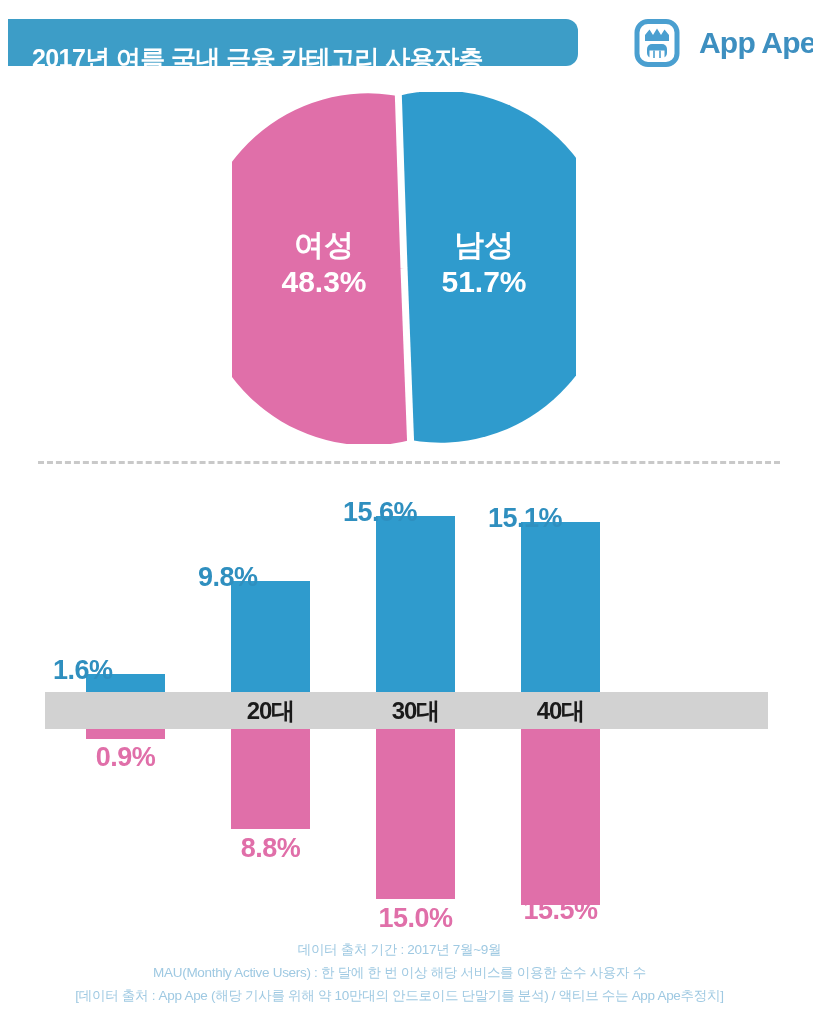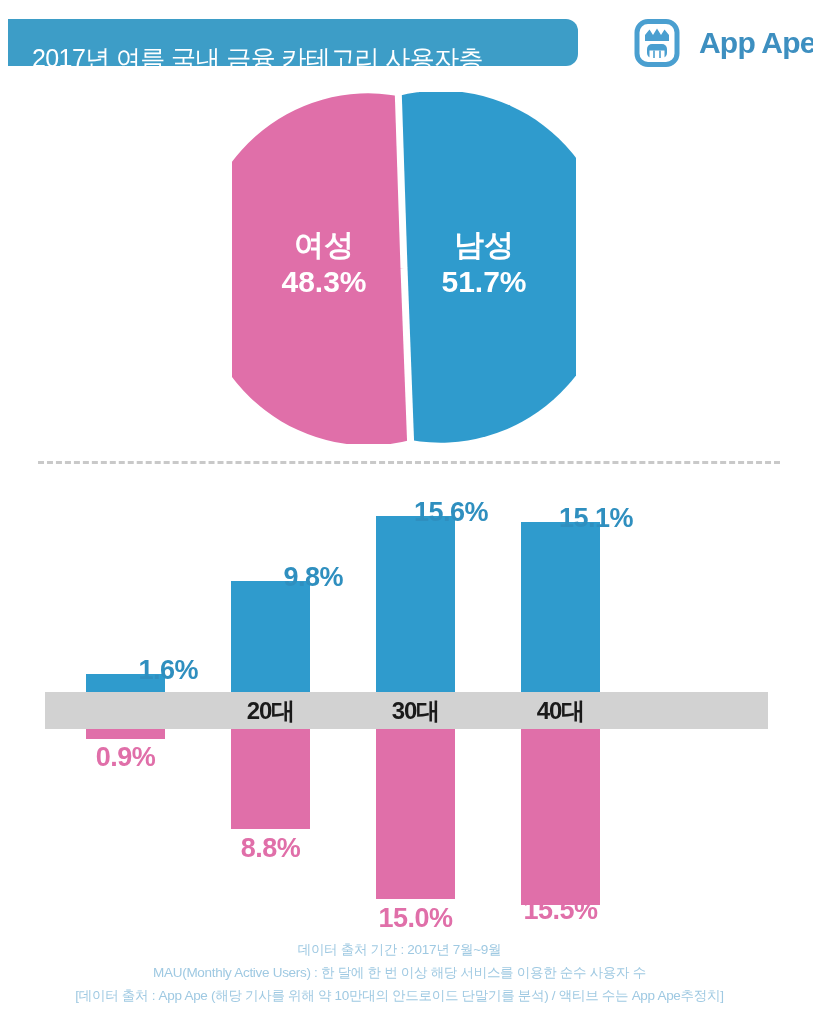--- a/index.html
+++ b/index.html
@@ -33,21 +33,21 @@
     background: #3d9dc7;
     border-radius: 0 12px 12px 0;
     display: flex;
     align-items: center;
     box-sizing: border-box;
     padding-left: 24px;
   }
   #title-text {
     color: #ffffff;
     font-size: 25px;
-    font-weight: normal;
+    font-weight: bold;
     letter-spacing: -0.6px;
     line-height: 1;
     white-space: nowrap;
     margin-top: 32px;
   }
 
   #brand {
     position: absolute;
     left: 634px;
     top: 17px;
@@ -142,21 +142,21 @@
     position: absolute;
     left: 33px;
     width: 79px;
     background: #e06fa9;
     top: 257px;           
   }
   .val-male {
     position: absolute;
     left: 0;
     width: 145px;
-    text-align: right;
+    text-align: left;
     color: #2f8fbf;
     font-size: 27px;
     font-weight: bold;
     letter-spacing: -0.5px;
     line-height: 1;
   }
   .val-female {
     position: absolute;
     left: 0;
     width: 145px;

